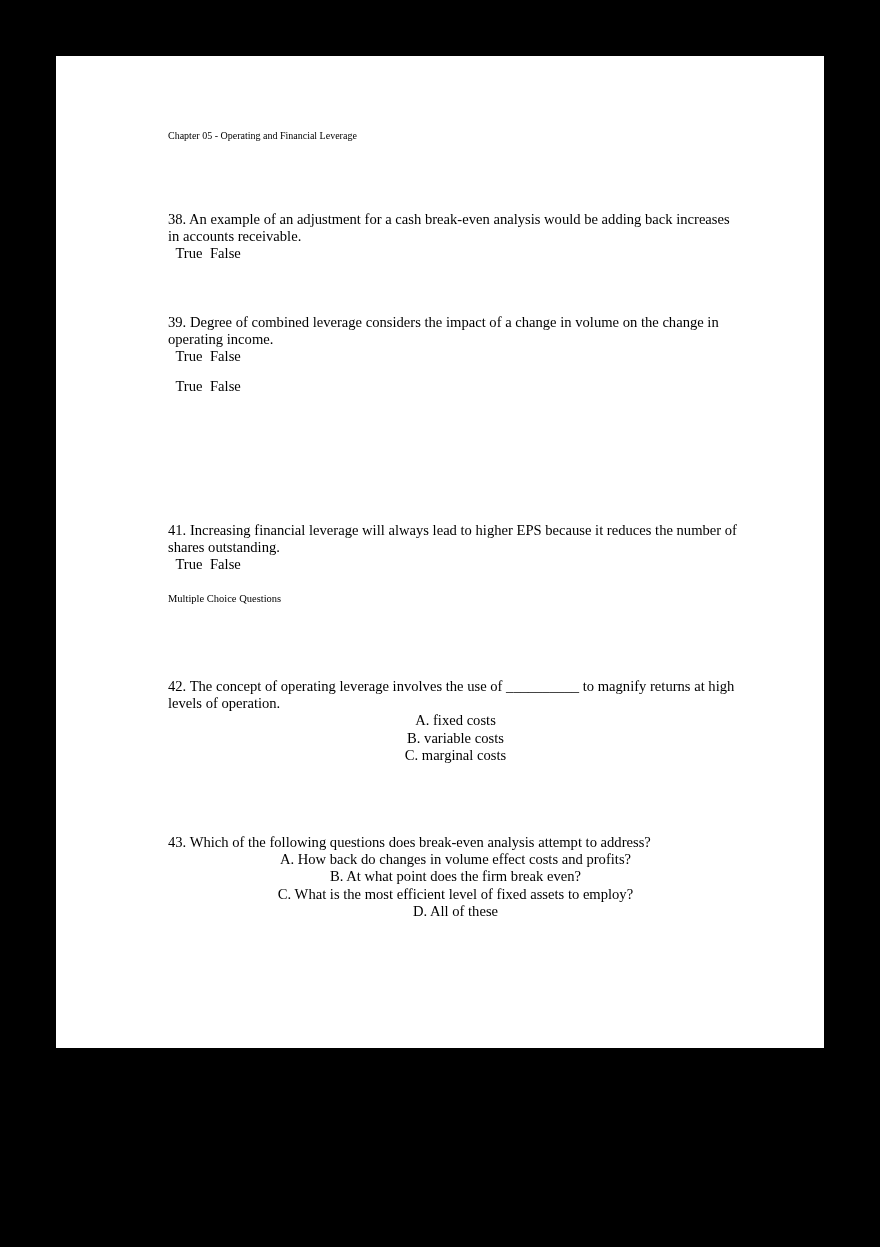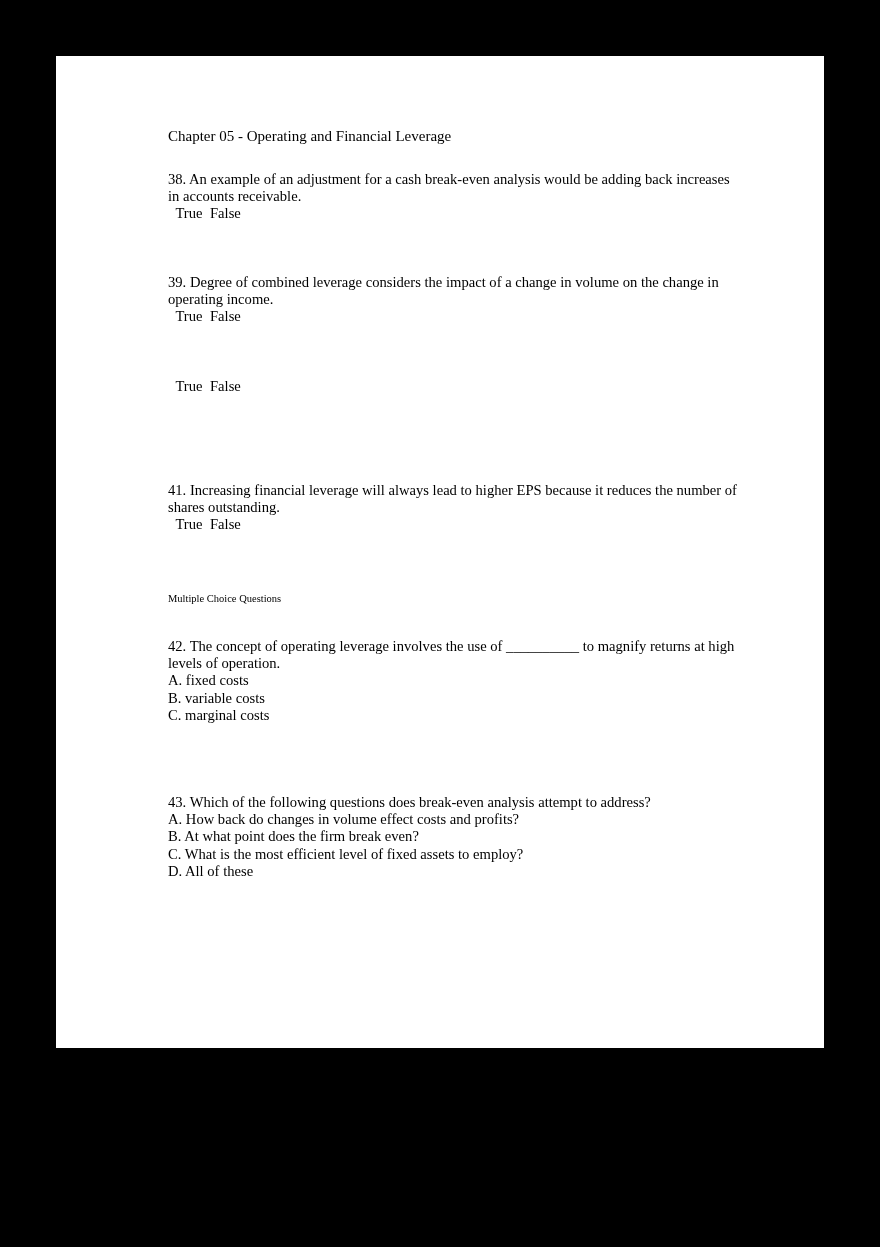--- a/index.html
+++ b/index.html
@@ -26,56 +26,58 @@
     .content {
       position: absolute;
       left: 112px;
       top: 0;
       width: 570px;
     }
     .header {
       position: absolute;
       top: 73px;
       left: 0;
-      font-size: 15px;
+      font-size: 10px;
       line-height: 14px;
       white-space: nowrap;
     }
     .section-label {
       position: absolute;
       left: 0;
       font-size: 10.5px;
       line-height: 13px;
       white-space: nowrap;
       text-align: center;
     }
     .question {
       position: absolute;
       left: 0;
       width: 575px;
       font-size: 14.6px;
       line-height: 17.2px;
     }
     .q-text {
       display: block;
+      margin-top: 40px;
     }
     .tf {
       display: block;
       white-space: pre;
     }
     .tf span {
       display: inline-block;
     }
     .tf .true-opt {
       width: 42px;
       text-align: center;
     }
     .option {
       display: block;
       white-space: nowrap;
+      text-align: center;
     }
   </style>
 </head>
 <body>
 
 <div class="page">
   <div class="content">
 
     <div class="header">Chapter 05 - Operating and Financial Leverage</div>
 

